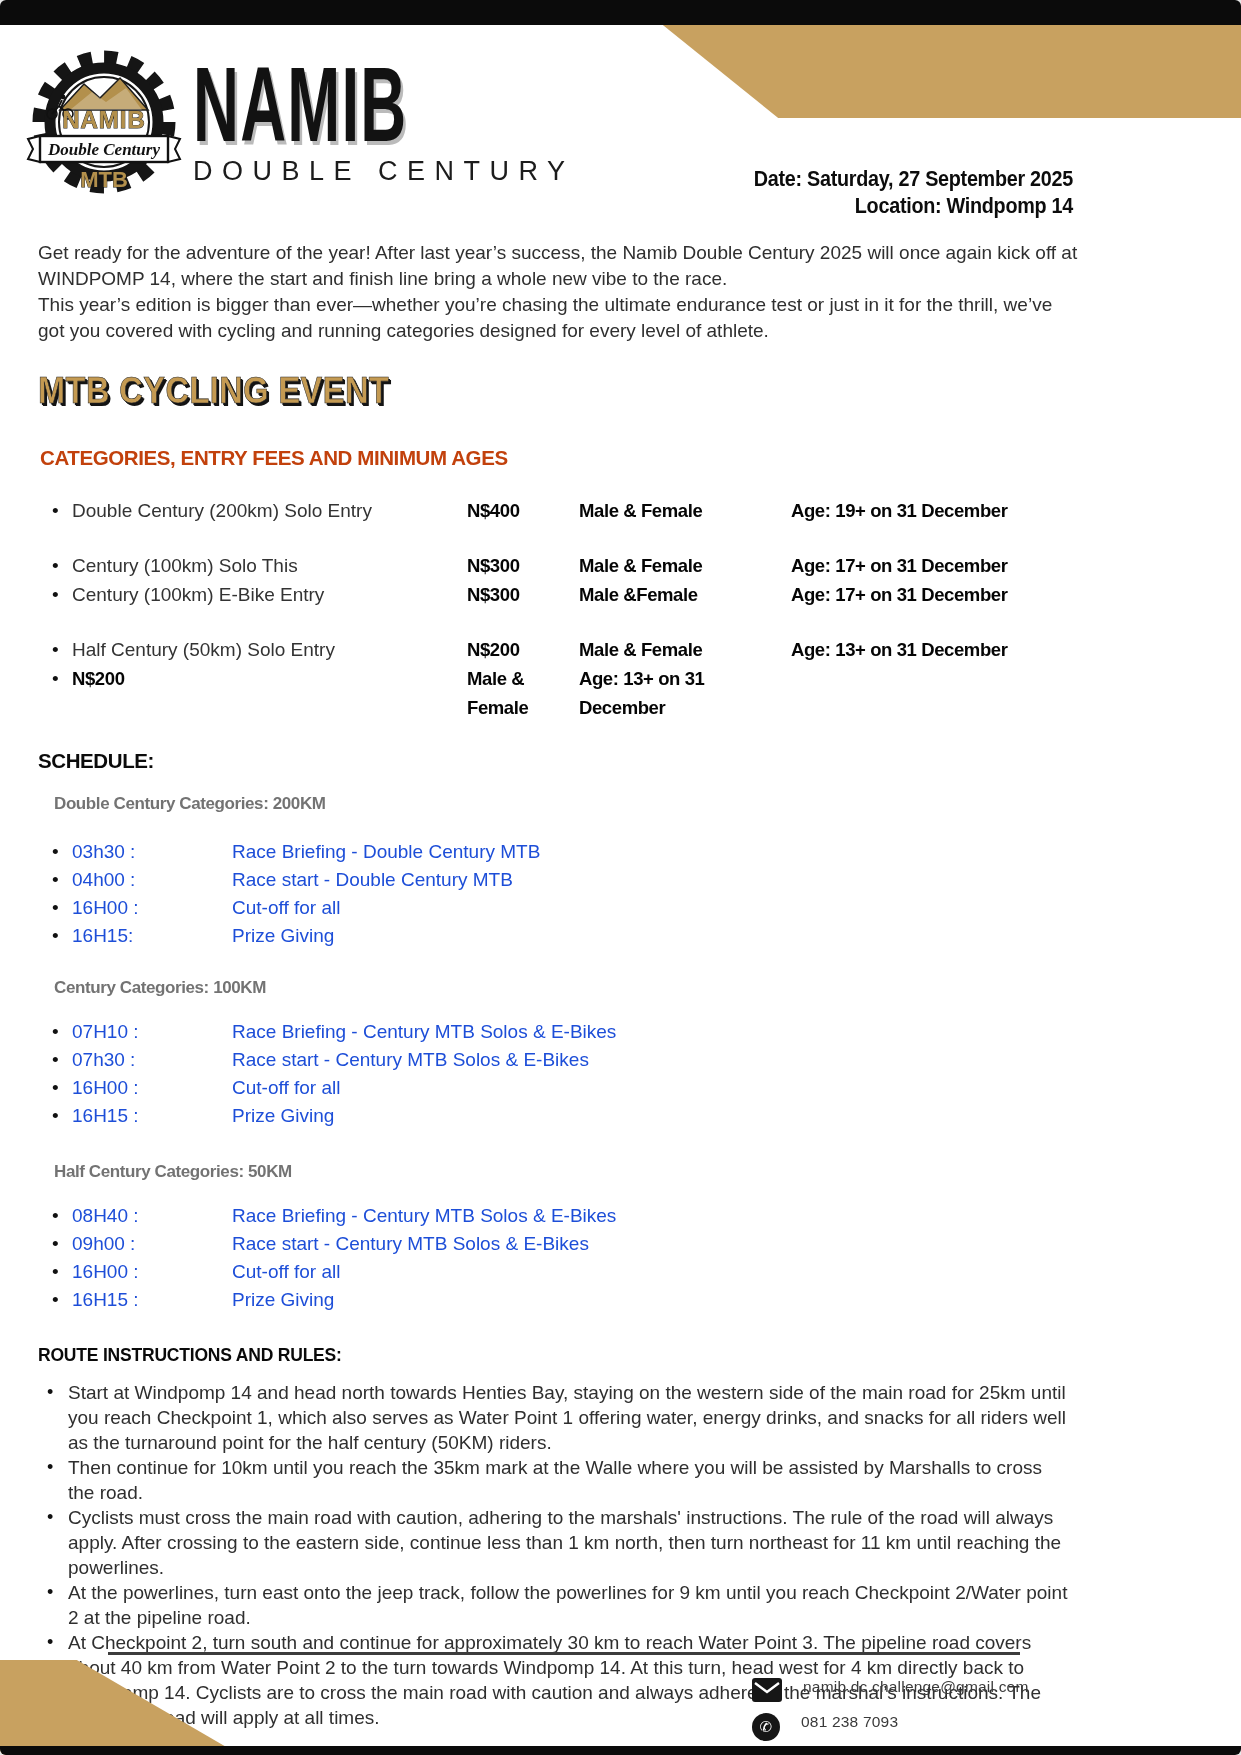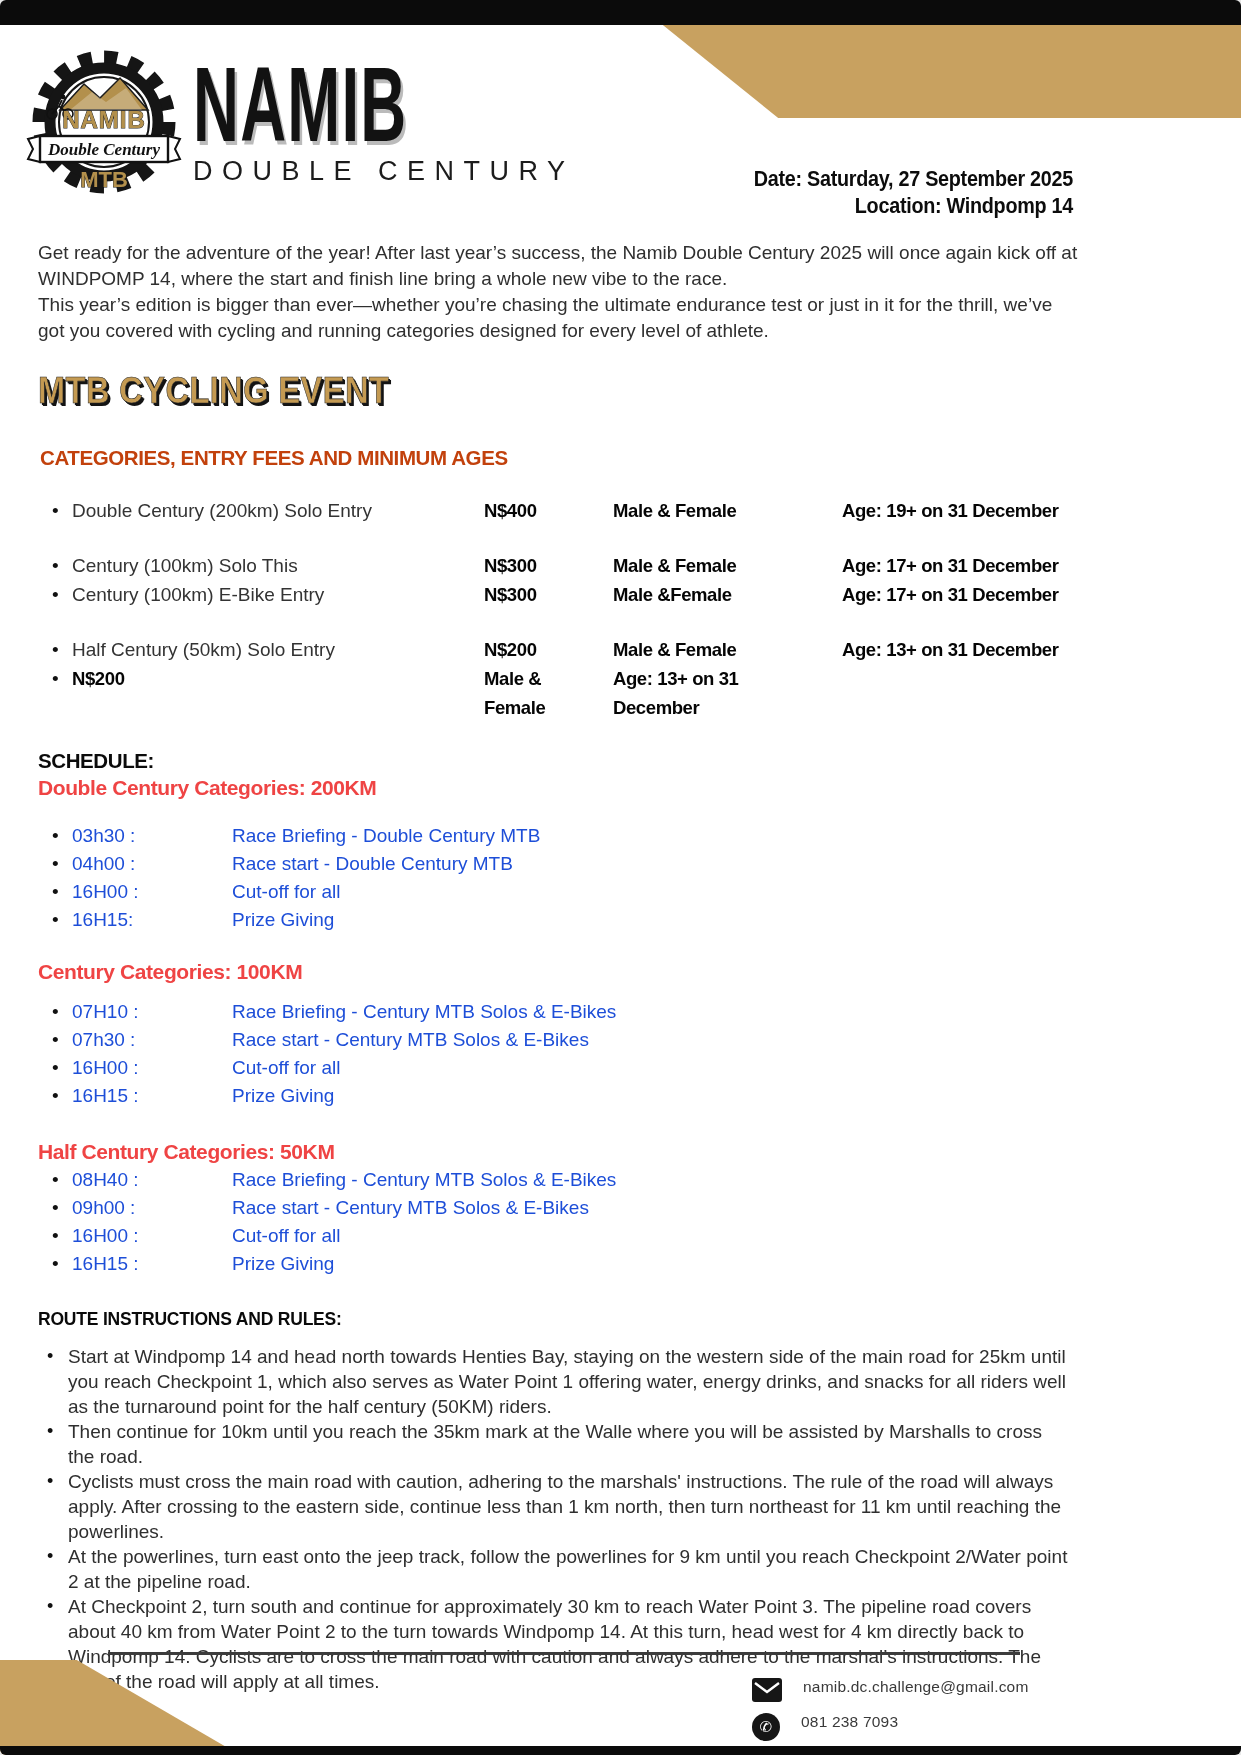--- a/index.html
+++ b/index.html
@@ -41,32 +41,32 @@
     text-shadow:2px 2px 0 #141414,3px 3px 0 #141414;
     -webkit-text-stroke:0.6px #2a2a2a;
   }
   .cat-heading{
     margin:34px 0 0 2px;font-size:20.5px;font-weight:700;color:#c2410c;
     letter-spacing:-0.4px;line-height:24px;
   }
   .cat-table{margin-top:26px;}
   .cat-row{
     display:grid;grid-template-columns:395px 112px 212px 1fr;
-    line-height:29px;position:relative;padding-left:34px;gap:17px;
+    line-height:29px;position:relative;padding-left:34px;
   }
   .cat-row::before{content:"•";position:absolute;left:14px;color:#111;font-size:19px;}
   .cat-row.gap{margin-top:26px;}
   .cat-name{font-size:19px;color:#333;}
   .cat-fee,.cat-gender,.cat-age{font-size:18.5px;font-weight:700;color:#050505;letter-spacing:-0.4px;}
   .sched-heading{
     margin:26px 0 0 0;font-size:20.5px;font-weight:700;color:#0b0b0b;
     letter-spacing:-0.4px;line-height:26px;
   }
   .sched-title{
-    margin:0;font-size:21px;font-weight:700;color:#ef4444;letter-spacing:-0.4px;line-height:28px;
+    margin:16px;font-size:17px;font-weight:700;color:#737373;letter-spacing:-0.4px;line-height:28px;
   }
   .sched-items{line-height:28px;}
   .s1 .sched-items{margin-top:20px;}
   .s2{margin-top:24px;} .s2 .sched-items{margin-top:12px;}
   .s3{margin-top:28px;} .s3 .sched-items{margin-top:0;}
   .sched-item{position:relative;padding-left:34px;display:grid;grid-template-columns:160px 1fr;}
   .sched-item::before{content:"•";position:absolute;left:14px;color:#111;font-size:19px;}
   .sched-time,.sched-desc{font-size:19px;color:#1d4ed8;}
   .route-heading{
     margin:30px 0 0 0;font-size:17.5px;font-weight:700;color:#0a0a0a;

